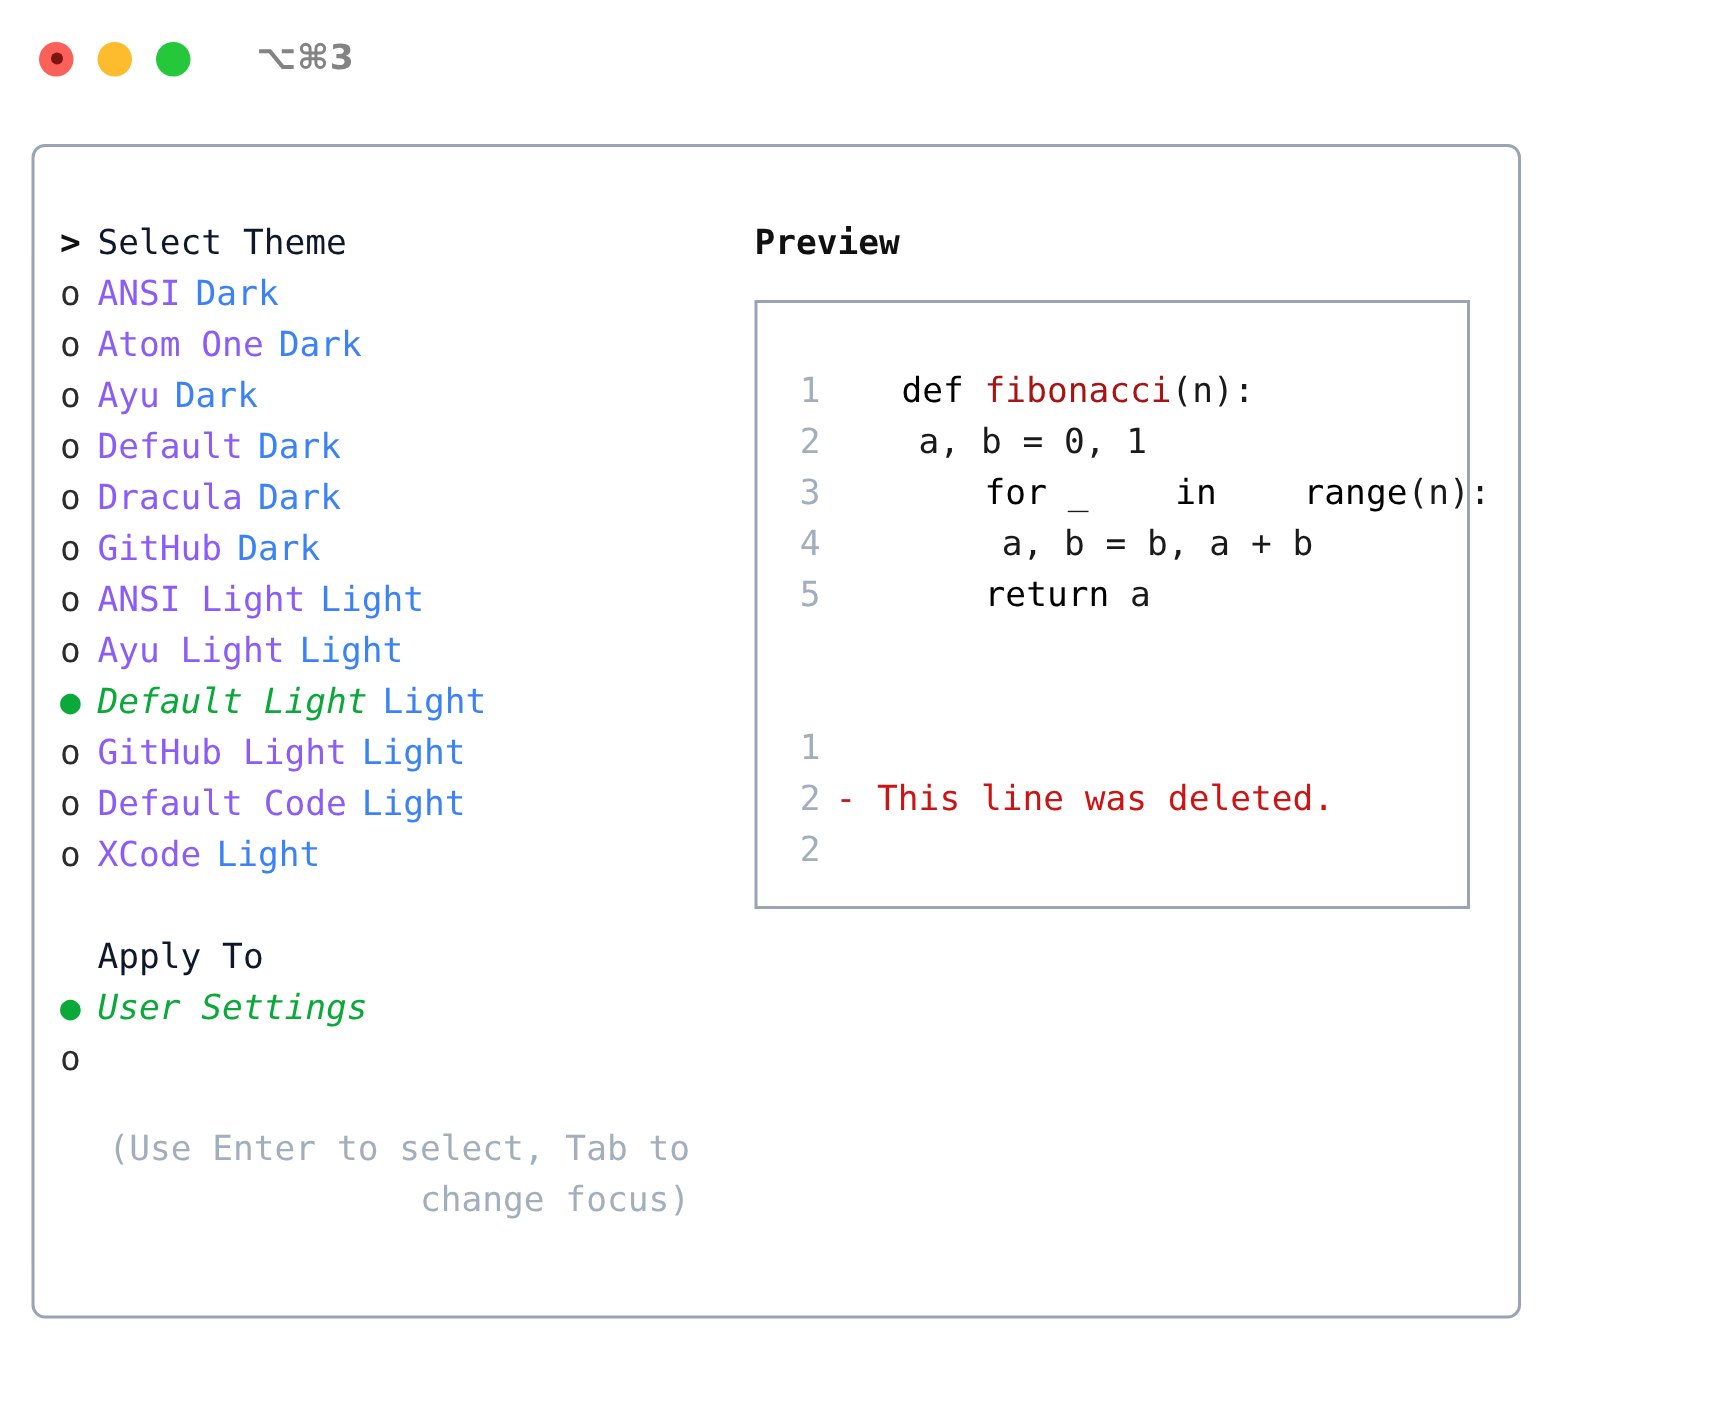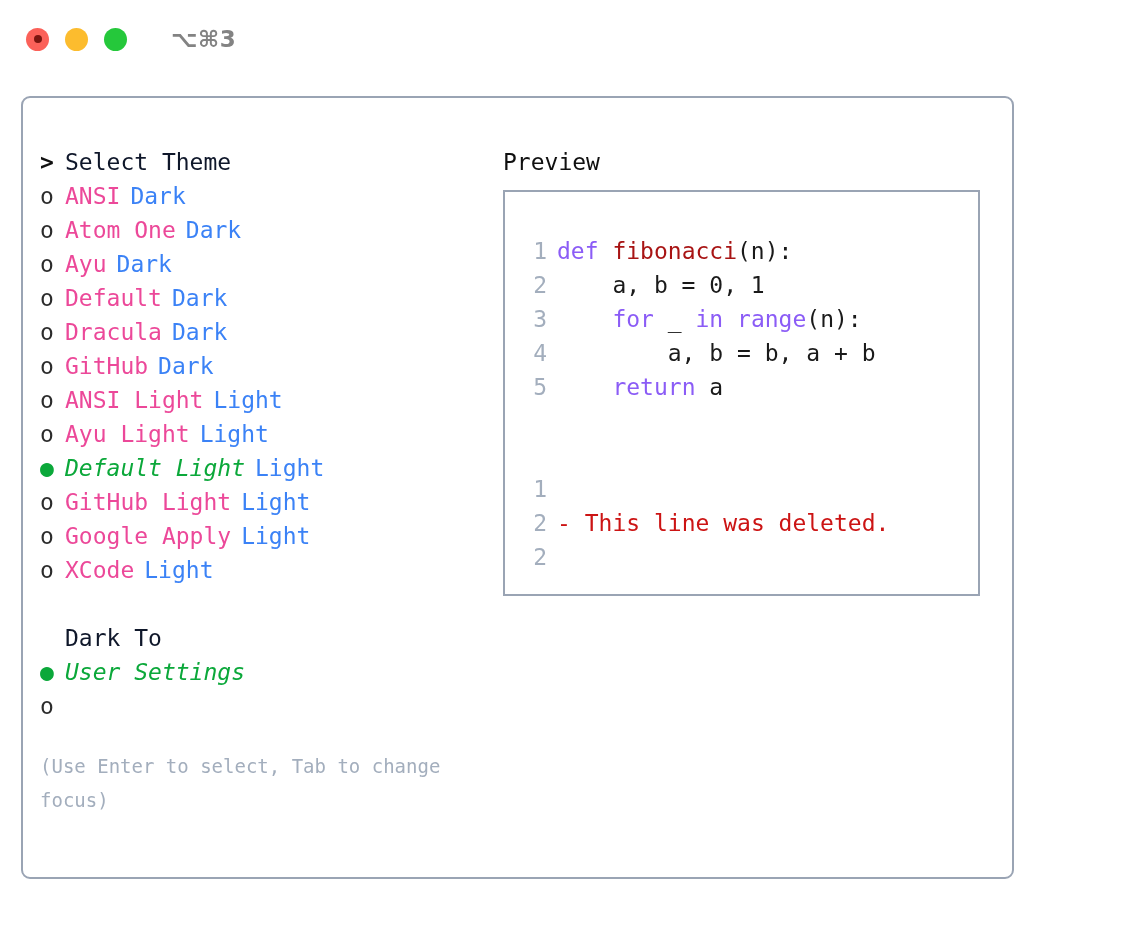--- a/index.html
+++ b/index.html
@@ -109,51 +109,52 @@
     flex: 0 0 25px;
     font-size: 23px;
     line-height: 34px;
     color: #2b2b2b;
   }
   .marker.bullet { color: #0ba83a; }
   .marker.caret  { font-weight: bold; color: #101010; }
   .marker.blank  { color: transparent; }
 
   .row-label {
-    color: #ec4899;
+    color: #8b5cf6;
   }
   .row-label.selected { color: #0ba83a; font-style: italic; }
   .row-label.heading  { color: #0f172a; font-weight: normal; }
   .row-tag {
     color: #3b82f6;
     margin-left: 10px;
   }
 
   .spacer-row { height: 34px; }
 
   #hint {
     margin-top: 26px;
-    font-size: 19px;
+    font-size: 23px;
     line-height: 34px;
     color: #a3aebd;
     width: 420px;
+    text-align: right;
   }
 
   
   #right-col {
     flex: 1;
     padding: 47px 0 0 10px;
     box-sizing: border-box;
   }
   #preview-title {
     font-size: 23px;
-    font-weight: normal;
+    font-weight: bold;
     color: #101010;
     line-height: 34px;
-    margin-bottom: 11px;
+    margin-bottom: 21px;
   }
   #preview-box {
     width: 477px;
     height: 406px;
     border: 2px solid #9aa4b4;
     box-sizing: border-box;
     background: #ffffff;
     padding: 42px 0 0 0;
   }
 
@@ -170,21 +171,21 @@
     flex: 0 0 42px;
     text-align: right;
     color: #a3aebd;
     padding-right: 0;
   }
   .code-text {
     padding-left: 10px;
   }
   .blank-code-row { height: 34px; }
 
-  .tok-kw  { color: #8b5cf6; }
+  .tok-kw  { color: #000000; margin-left: 44px; }
   .tok-fn  { color: #a81414; }
   .tok-pl  { color: #1a1a1a; }
 
   .diff-ctx { color: #6e6e6e; }
   .diff-del { color: #cc1414; }
   .diff-add { color: #0bb32a; }
 </style>
 </head>
 <body>
 
@@ -254,34 +255,34 @@
           <span class="row-label selected">Default Light</span>
           <span class="row-tag">Light</span>
         </div>
         <div class="list-row">
           <span class="marker">o</span>
           <span class="row-label">GitHub Light</span>
           <span class="row-tag">Light</span>
         </div>
         <div class="list-row">
           <span class="marker">o</span>
-          <span class="row-label">Google Apply</span>
+          <span class="row-label">Default Code</span>
           <span class="row-tag">Light</span>
         </div>
         <div class="list-row">
           <span class="marker">o</span>
           <span class="row-label">XCode</span>
           <span class="row-tag">Light</span>
         </div>
 
         <div class="spacer-row"></div>
 
         <div class="list-row">
           <span class="marker blank">o</span>
-          <span class="row-label heading">Dark To</span>
+          <span class="row-label heading">Apply To</span>
         </div>
         <div class="list-row">
           <span class="marker bullet">●</span>
           <span class="row-label selected">User Settings</span>
         </div>
         <div class="list-row">
           <span class="marker">o</span>
         </div>
 
         <div id="hint">(Use Enter to select, Tab to change focus)</div>

